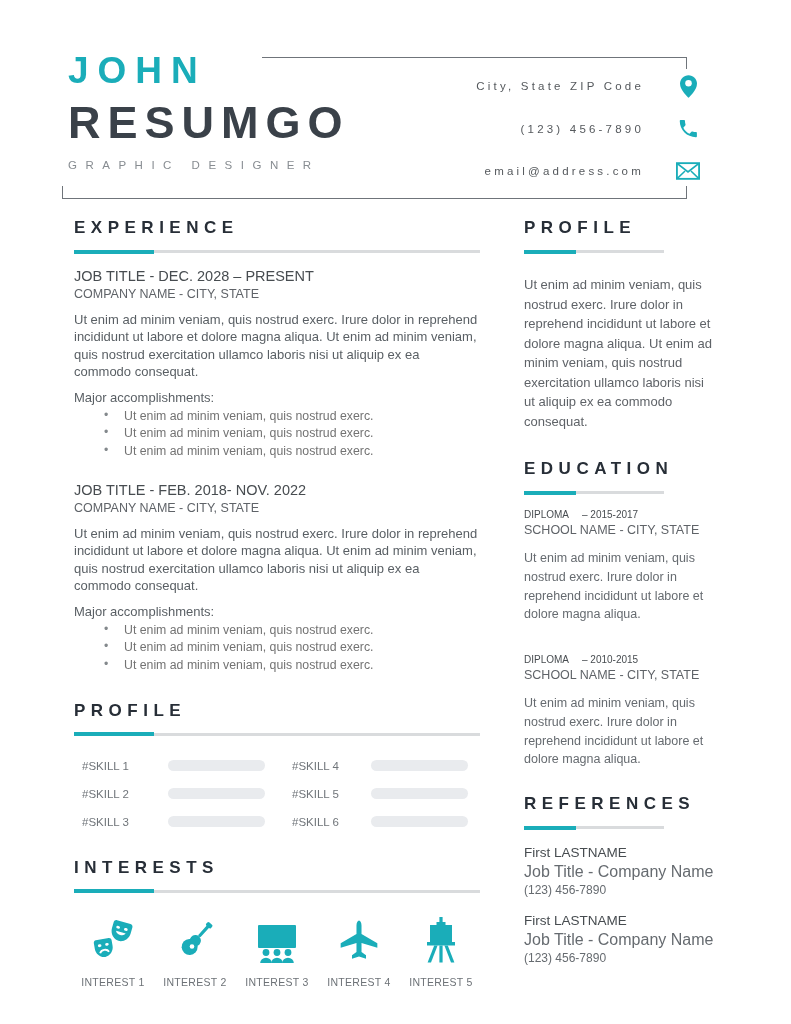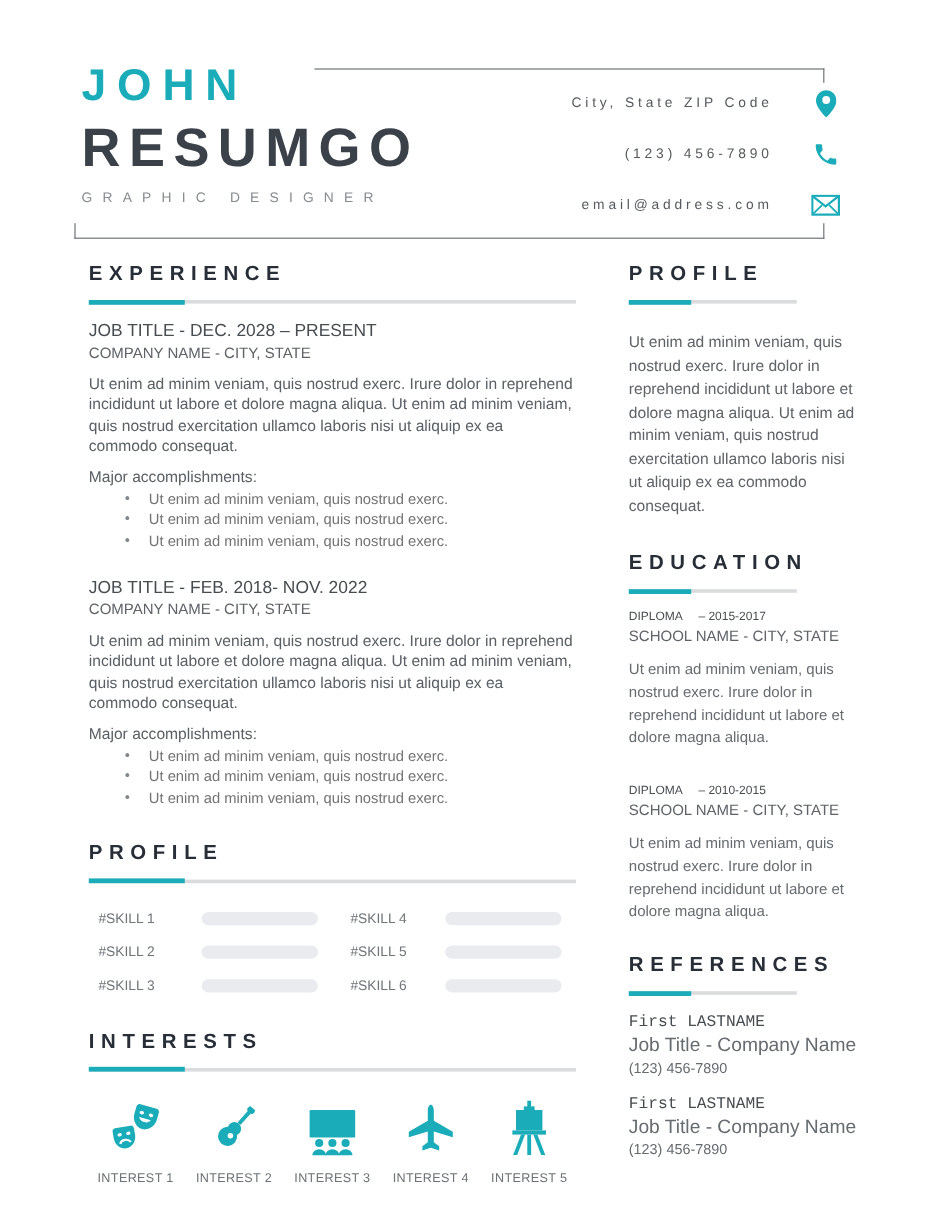--- a/index.html
+++ b/index.html
@@ -63,21 +63,21 @@
 
   
   .profile-text { font-size: 13px; line-height: 1.5; color: #5f6368; margin-top: 22px; }
   .edu { margin-top: 15px; }
   .edu + .edu { margin-top: 30px; }
   .edu-degree { font-size: 10px; color: #474c50; display: flex; }
   .edu-dates { margin-left: 13px; }
   .edu-school { font-size: 12.5px; color: #5f6368; margin-top: 3px; }
   .edu-text { font-size: 12.5px; line-height: 1.5; color: #666b70; margin-top: 12px; }
   .ref { margin-top: 16px; }
-  .ref-name { font-size: 13.5px; color: #474c50; font-family: Liberation Mono, monospace; }
+  .ref-name { font-size: 13.5px; color: #474c50; }
   .ref-title { font-size: 16px; color: #666b70; margin-top: 3px; }
   .ref-phone { font-size: 12px; color: #666b70; margin-top: 2px; }
 
   svg { display: block; }
 </style>
 </head>
 <body>
 
 <div class="page">
 

